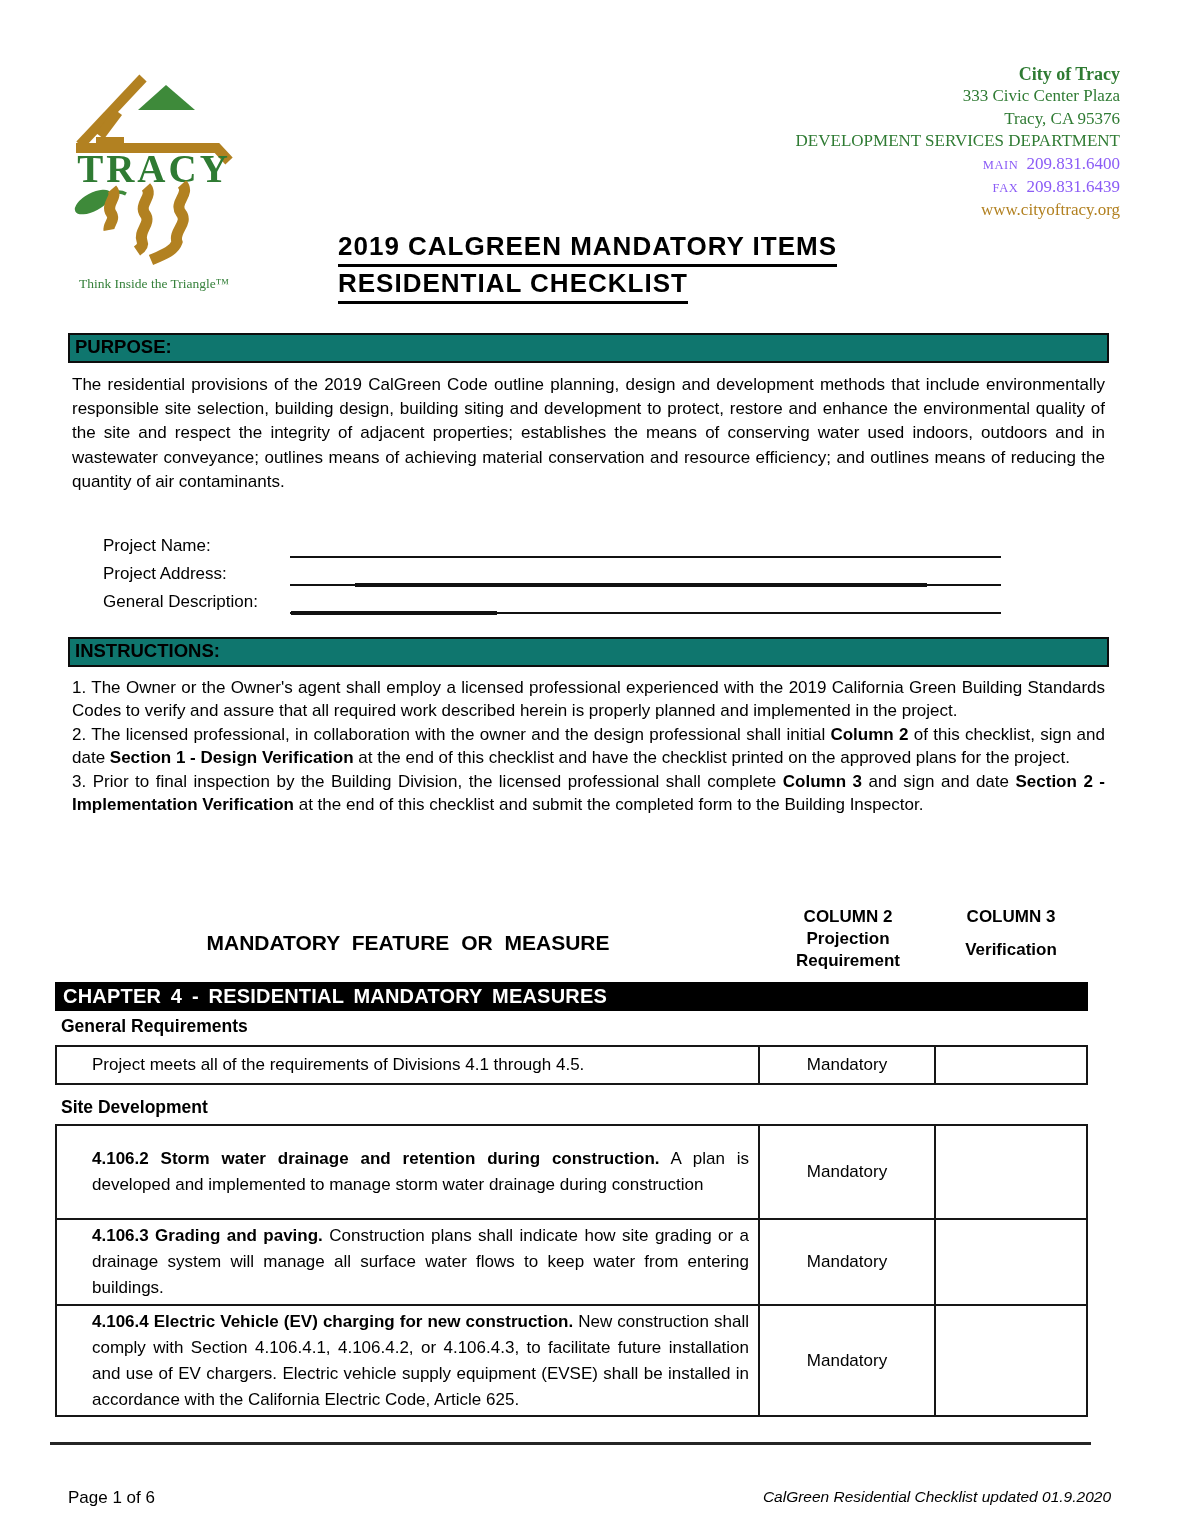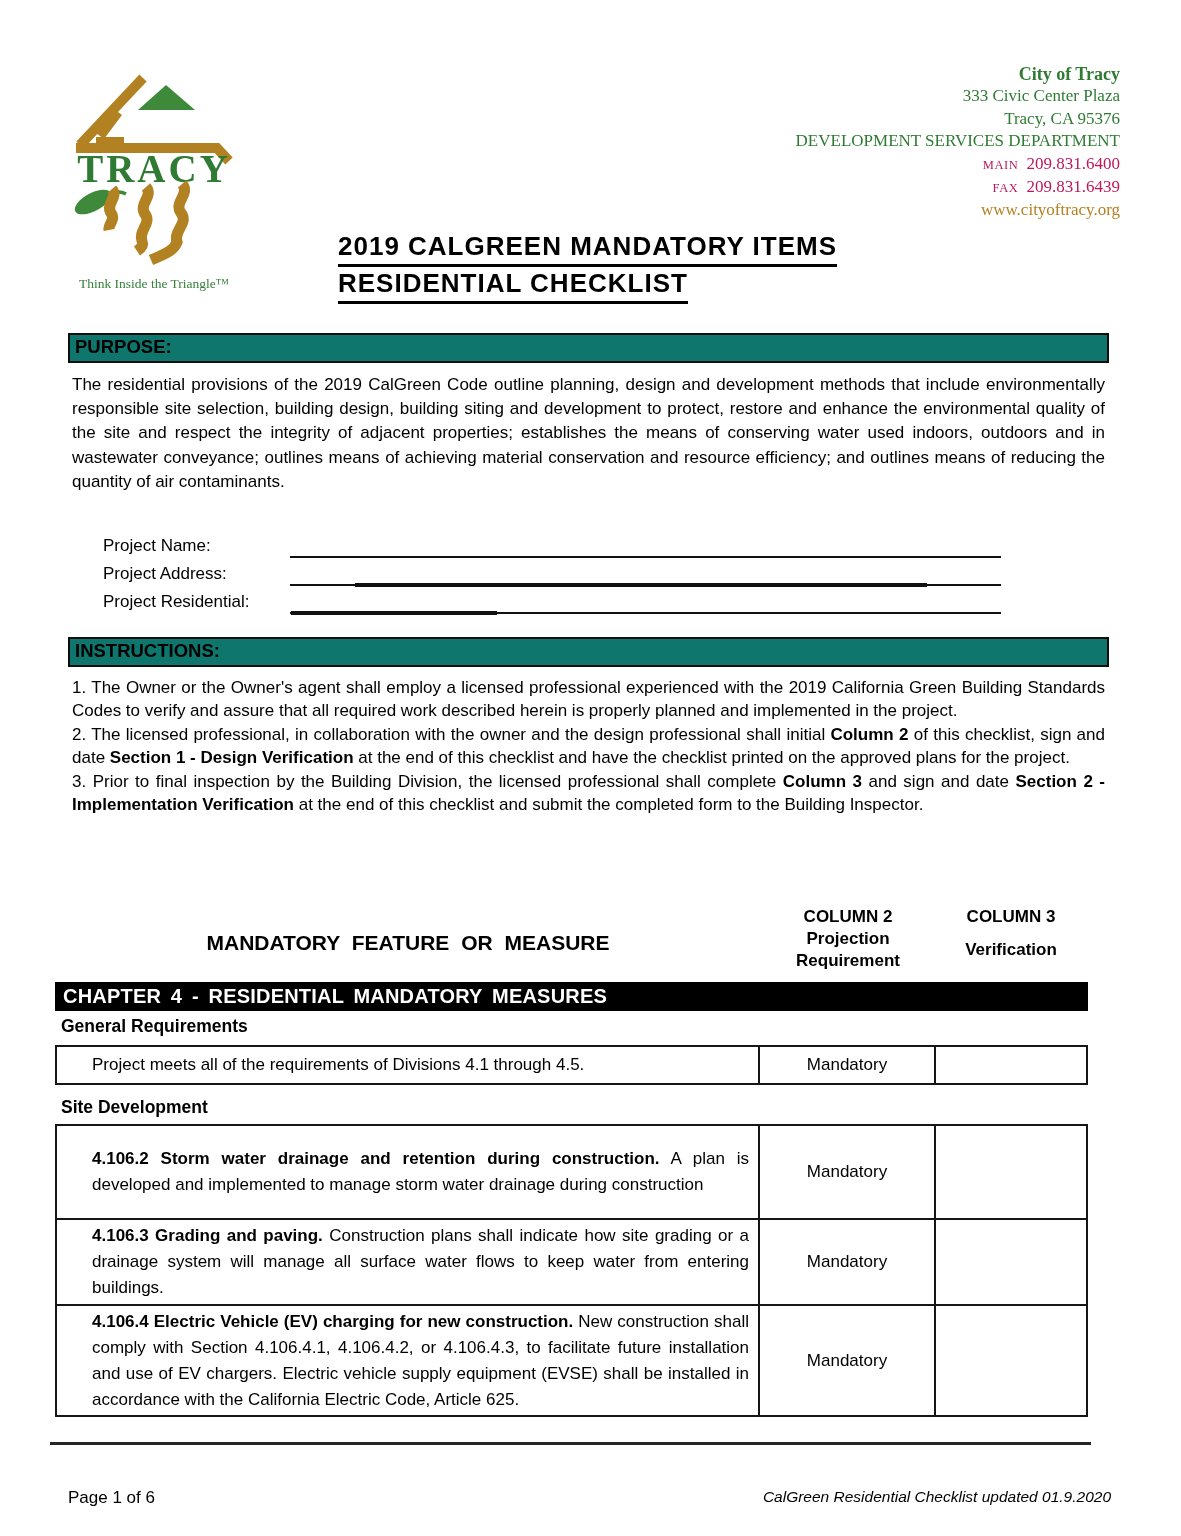--- a/index.html
+++ b/index.html
@@ -12,21 +12,21 @@
   .logo svg{display:block;}
   .tagline{margin-top:8px;font-family:"Liberation Serif","DejaVu Serif",serif;
            font-size:13.5px;color:#35803A;white-space:nowrap;}
 
   
   .contact{right:61px;top:63px;text-align:right;
            font-family:"Liberation Serif","DejaVu Serif",serif;color:#2F7B33;}
   .contact div{line-height:22.4px;}
   .c-city{font-weight:bold;font-size:18px;}
   .c-line{font-size:17px;}
-  .c-gold{color:#be185d;}
+  .c-gold{color:#8b5cf6;}
   .c-label{font-size:12.5px;letter-spacing:.6px;}
   .c-num{font-size:17px;margin-left:8px;}
   .c-web{font-size:17px;color:#B28121;}
 
   
   .title{left:338px;top:230px;font-weight:bold;font-size:26px;line-height:33px;
          letter-spacing:1px;}
   .tl{display:inline-block;border-bottom:3.5px solid #000;padding-bottom:1px;}
 
   
@@ -143,21 +143,21 @@
 
   <div class="abs f-label" style="top:536px;text-align:center;">Project Name:</div>
   <div class="abs f-value" style="top:538px;"></div>
   <div class="abs f-line" style="top:556px;"></div>
 
   <div class="abs f-label" style="top:564px;">Project Address:</div>
   <div class="abs f-value" style="top:566px;"></div>
   <div class="abs f-line" style="top:584px;"></div>
   <div class="abs f-thick" style="left:355px;top:583px;width:572px;"></div>
 
-  <div class="abs f-label" style="top:592px;">Project Residential:</div>
+  <div class="abs f-label" style="top:592px;">General Description:</div>
   <div class="abs f-value" style="top:594px;"></div>
   <div class="abs f-line" style="top:612px;"></div>
   <div class="abs f-thick" style="left:291px;top:611px;width:206px;"></div>
 
   <div class="abs hdr-box instr-hdr">INSTRUCTIONS:</div>
   <div class="abs body-text instr-body">
     <p><span>1. The Owner or the Owner's agent shall employ a licensed professional experienced with the 2019 California Green Building Standards Codes to verify and assure that all required work described herein is properly planned and implemented in the project.</span></p>
     <p><span>2. The licensed professional, in collaboration with the owner and the design professional shall initial </span><span class="b">Column 2</span><span> of this checklist, sign and date </span><span class="b">Section 1 - Design Verification</span><span> at the end of this checklist and have the checklist printed on the approved plans for the project.</span></p>
     <p><span>3. Prior to final inspection by the Building Division, the licensed professional shall complete </span><span class="b">Column 3</span><span> and sign and date </span><span class="b">Section 2 - Implementation Verification</span><span> at the end of this checklist and submit the completed form to the Building Inspector.</span></p>
   </div>

